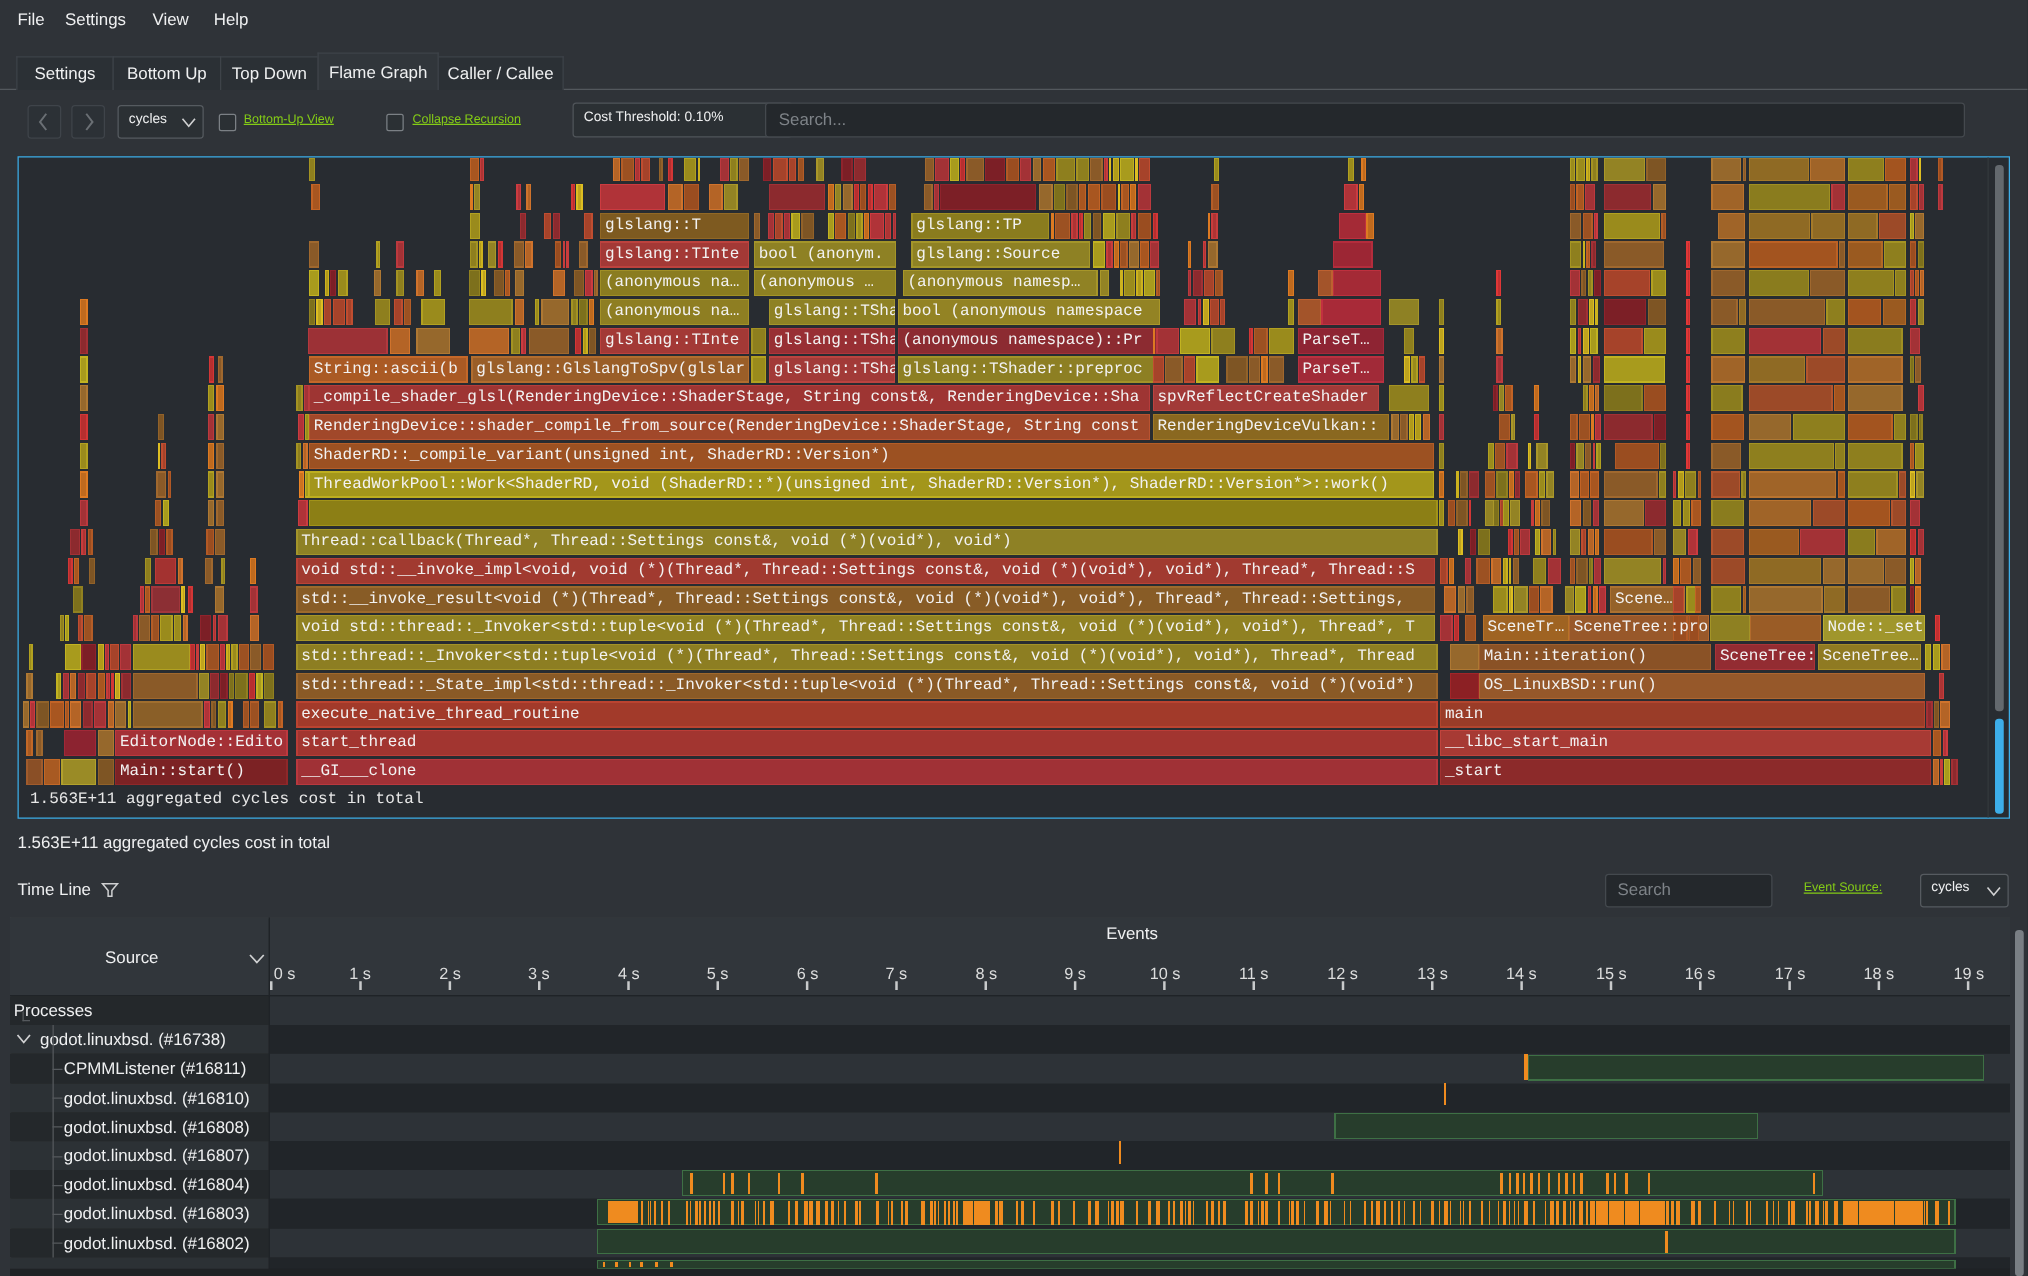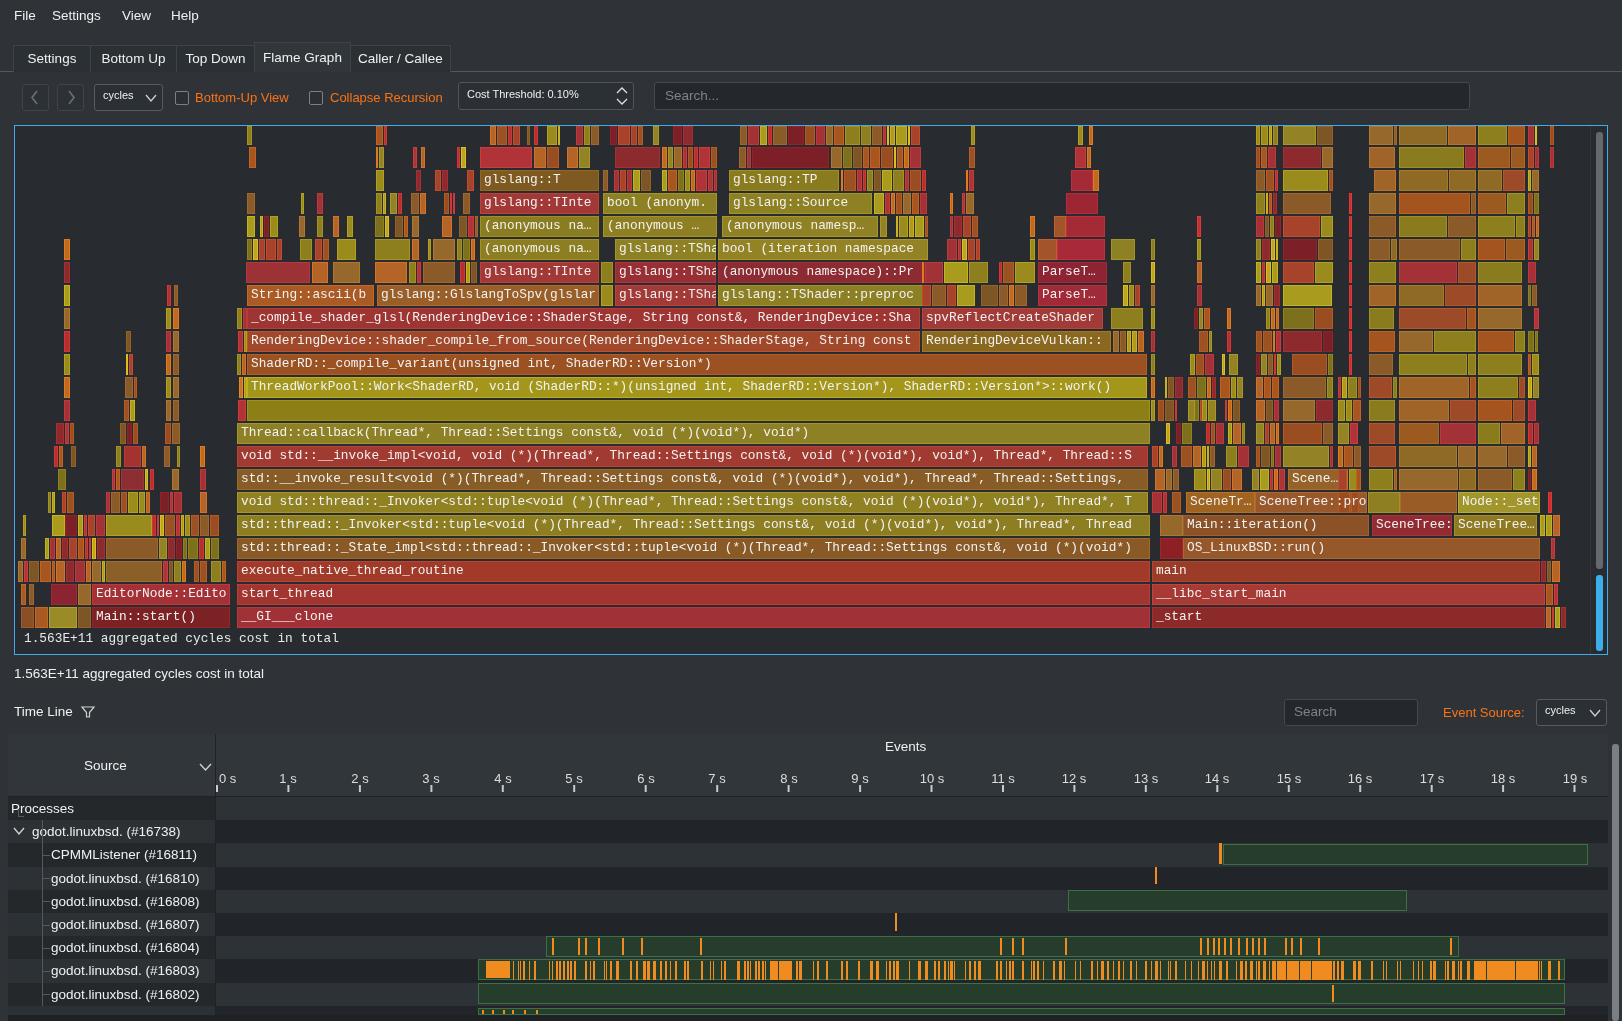--- a/index.html
+++ b/index.html
@@ -4,21 +4,21 @@
 body { width:1622px; height:1021px; background:#2f3338; font-family:"Liberation Sans",sans-serif; color:#eff0f1; position:relative; overflow:hidden; }
 .menu { position:absolute; top:0; left:0; width:100%; height:32px; }
 .menu span { position:absolute; top:8px; font-size:13.5px; }
 .tabs { position:absolute; top:42px; left:0; width:100%; height:30px; border-bottom:1px solid #53585d; }
 .tab { position:absolute; top:3px; height:27px; line-height:26px; text-align:center; font-size:13.5px; background:#2b3035; border:1px solid #3e4349; border-bottom:none; }
 .tab.active { top:0; height:30px; line-height:29px; background:#31363b; z-index:2; }
 .btn { position:absolute; background:#2c3136; border:1px solid #3f444a; border-radius:3px; }
 .frame { position:absolute; background:#2b3034; border:1px solid #50555a; border-radius:3px; color:#eff0f1; font-size:11px; }
 .input { position:absolute; background:#24282c; border:1px solid #44494e; border-radius:3px; color:#7e8388; font-size:13.5px; }
 .cb { position:absolute; width:14px; height:14px; border:1.5px solid #7b8085; border-radius:2px; background:#2b3034; }
-.lb { position:absolute; font-size:13px; color:#f97316; }
+.lb { position:absolute; font-size:10px; color:#84cc16;text-decoration:underline; }
 .fb { position:absolute; height:21px; line-height:20px; font-family:"Liberation Mono",monospace; font-size:12.8px; color:#f2f2f2; padding-left:4px; white-space:nowrap; overflow:hidden; }
 .tl { position:absolute; font-size:13.5px; color:#eff0f1; height:23px; line-height:23px; white-space:nowrap; }
 </style></head>
 <body>
 <div class="menu">
  <span style="left:14px">File</span>
     <span style="left:52px">Settings</span>
     <span style="left:122px">View</span>
     <span style="left:171px">Help</span>
 </div>
@@ -46,21 +46,21 @@
 <div class="lb" style="left:195px;top:90px">Bottom-Up View</div>
 <div class="cb" style="left:309px;top:91px"></div>
 <div class="lb" style="left:330px;top:90px">Collapse Recursion</div>
 <div class="frame" style="left:458px;top:82px;width:176px;height:28px">
     <span style="position:absolute;left:8px;top:4.5px">Cost Threshold: 0.10%</span>
  <svg style="position:absolute;right:4px;top:3px" width="14" height="21">
       <polyline points="2,7 7,2 12,7" fill="none" stroke="#dfe0e1" stroke-width="1.3"></polyline>
       <polyline points="2,13 7,18 12,13" fill="none" stroke="#dfe0e1" stroke-width="1.3"></polyline>
     </svg>
   </div>
-<div class="input" style="left:654px;top:82px;width:816px;height:28px">
+<div class="input" style="left:612px;top:82px;width:960px;height:28px">
     <span style="position:absolute;left:10px;top:4.5px">Search...</span>
   </div>
 
 <div style="position:absolute;left:14px;top:125px;width:1594px;height:530px;border:1px solid #3daee9;background:#282c31">
 <svg width="1592" height="528" viewBox="15 126 1592 528" style="position:absolute;left:0;top:0" shape-rendering="crispEdges">
 <rect x="92.5" y="607.5" width="137" height="20" fill="#7c2224" stroke="#8f2729" stroke-width="1"></rect>
 <rect x="237.5" y="607.5" width="912" height="20" fill="#a03136" stroke="#b9383e" stroke-width="1"></rect>
 <rect x="1152.5" y="607.5" width="392" height="20" fill="#8c2a2a" stroke="#a23030" stroke-width="1"></rect>
 <rect x="92.5" y="584.5" width="137" height="20" fill="#a43136" stroke="#be383e" stroke-width="1"></rect>
 <rect x="237.5" y="584.5" width="912" height="20" fill="#a23530" stroke="#bb3d37" stroke-width="1"></rect>
@@ -832,21 +832,21 @@
 <div class="fb" style="left:362px;top:159px;width:222px">glslang::GlslangToSpv(glslar</div>
 <div class="fb" style="left:600px;top:159px;width:101px">glslang::TSha</div>
 <div class="fb" style="left:703px;top:159px;width:210px">glslang::TShader::preproc</div>
 <div class="fb" style="left:1023px;top:159px;width:69px">ParseT…</div>
 <div class="fb" style="left:465px;top:136px;width:119px">glslang::TInte</div>
 <div class="fb" style="left:600px;top:136px;width:101px">glslang::TSha</div>
 <div class="fb" style="left:703px;top:136px;width:210px">(anonymous namespace)::Pr</div>
 <div class="fb" style="left:1023px;top:136px;width:69px">ParseT…</div>
 <div class="fb" style="left:465px;top:113px;width:119px">(anonymous na…</div>
 <div class="fb" style="left:600px;top:113px;width:101px">glslang::TSha</div>
-<div class="fb" style="left:703px;top:113px;width:210px">bool (iteration namespace</div>
+<div class="fb" style="left:703px;top:113px;width:210px">bool (anonymous namespace</div>
 <div class="fb" style="left:465px;top:90px;width:119px">(anonymous na…</div>
 <div class="fb" style="left:588px;top:90px;width:114px">(anonymous …</div>
 <div class="fb" style="left:707px;top:90px;width:156px">(anonymous namesp…</div>
 <div class="fb" style="left:465px;top:67px;width:119px">glslang::TInte</div>
 <div class="fb" style="left:588px;top:67px;width:114px">bool (anonym.</div>
 <div class="fb" style="left:714px;top:67px;width:143px">glslang::Source</div>
 <div class="fb" style="left:465px;top:44px;width:119px">glslang::T</div>
 <div class="fb" style="left:714px;top:44px;width:110px">glslang::TP</div>
 <div style="position:absolute;left:9px;top:505px;font-family:'Liberation Mono',monospace;font-size:12.8px;color:#e8e8e8">1.563E+11 aggregated cycles cost in total</div>
 <div style="position:absolute;left:1575px;top:0;width:1px;height:528px;background:#33383d"></div>

